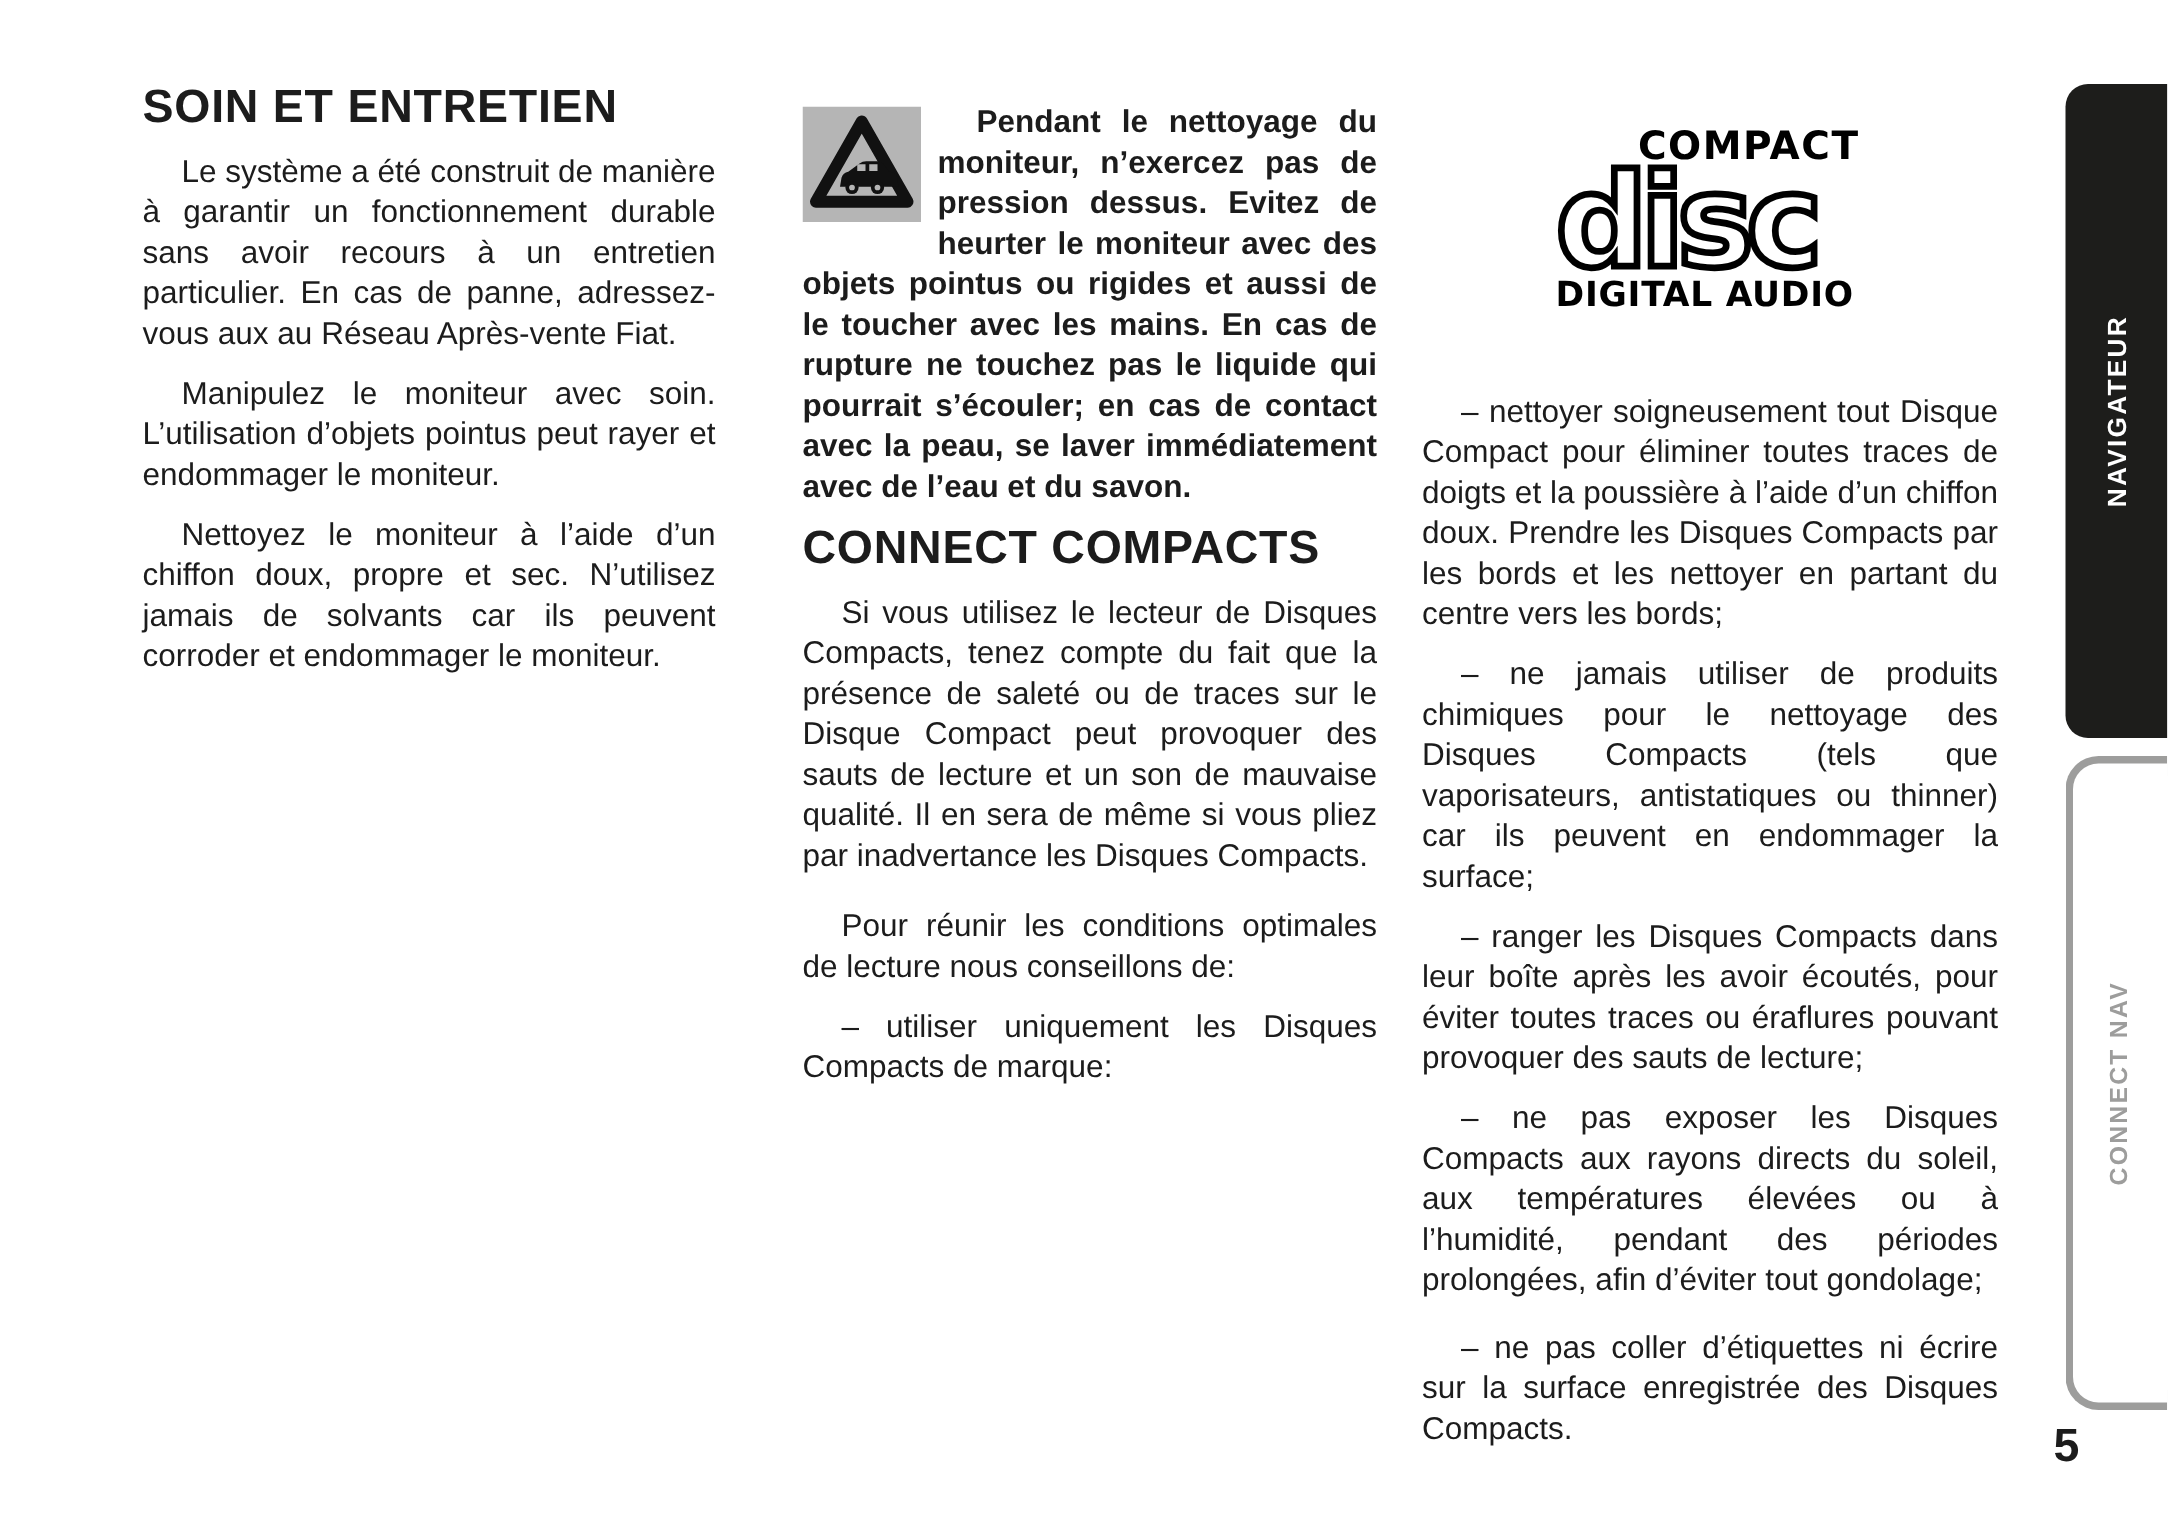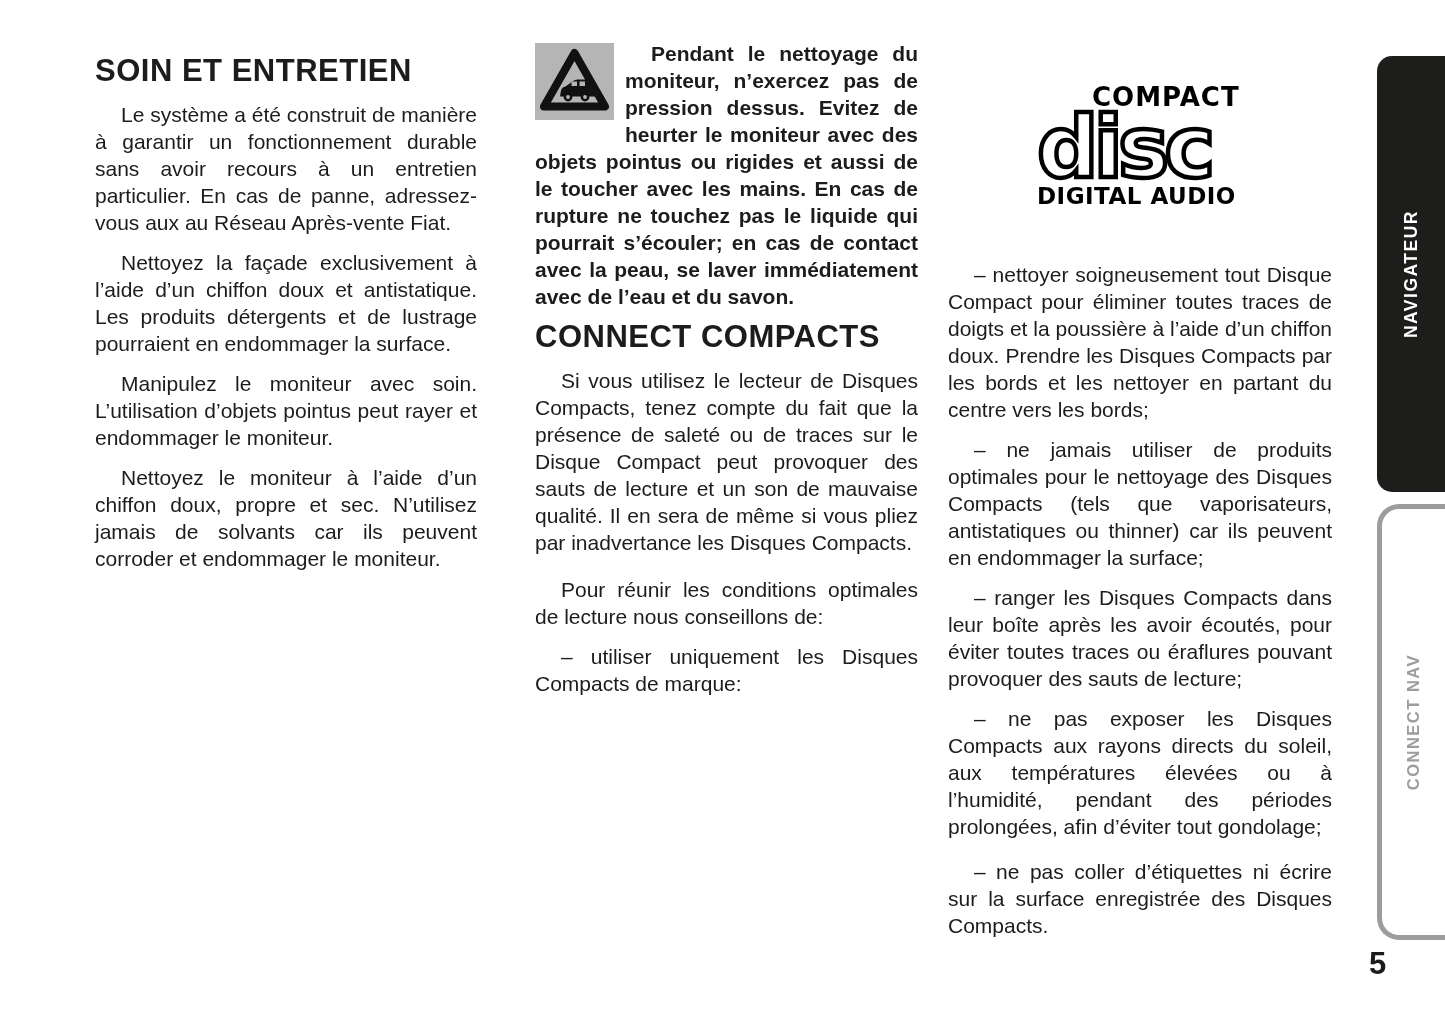--- a/index.html
+++ b/index.html
@@ -5,21 +5,21 @@
   * { margin:0; padding:0; box-sizing:border-box; }
   html,body { background:#ffffff; }
   .page {
     position:relative; width:1445px; height:1018px; overflow:hidden;
     background:#ffffff; color:#1c1c1c;
     font-family:"Liberation Sans", sans-serif;
   }
   .col { position:absolute; font-size:21px; line-height:27px; }
   .col p { text-align:justify; text-indent:26px; margin:0 0 13px 0; }
   .col-left  { left:95px;  top:57px; width:382px; }
-  .col-mid   { left:535px; top:40px; width:383px; }
+  .col-mid   { left:535px; top:68px; width:383px; }
   .col-right { left:948px; top:55px; width:384px;margin-top:24px; }
   h1.section {
     font-size:31px; line-height:28px; font-weight:bold; letter-spacing:.5px;
     margin:0 0 16px 0; text-indent:0;
   }
   .mid-title { margin-top:104px; margin-bottom:15px; }
   .warning-para { font-weight:bold; }
   .warn-icon {
     float:left; width:79px; height:77px; margin:3px 11px 4px 0; display:block;
   }
@@ -50,21 +50,20 @@
   }
 </style>
 </head>
 <body>
 
 <div class="page">
 
   <div class="col col-left">
     <h1 class="section">SOIN ET ENTRETIEN</h1>
     <p><span>Le système a été construit de manière à garantir un fonctionnement durable sans avoir recours à un entretien particulier. En cas de panne, adressez-vous aux au </span><span class="bold-inline">Réseau Après-vente Fiat</span><span>.</span></p>
-    <p>Nettoyez la façade exclusivement à l’aide d’un chiffon doux et antistatique. Les produits détergents et de lustrage pourraient en endommager la surface.</p>
     <p>Manipulez le moniteur avec soin. L’utilisation d’objets pointus peut rayer et endommager le moniteur.</p>
     <p>Nettoyez le moniteur à l’aide d’un chiffon doux, propre et sec. N’utilisez jamais de solvants car ils peuvent corroder et endommager le moniteur.</p>
   </div>
 
   <div class="col col-mid">
     <p class="warning-para">
       <svg class="warn-icon" viewBox="0 0 79 77" width="79" height="77" aria-hidden="true">
         <rect x="0" y="0" width="79" height="77" fill="#b5b5b5"></rect>
         <path d="M39.5 10 L70 63.5 L9 63.5 Z" fill="none" stroke="#111111" stroke-width="8" stroke-linejoin="round"></path>
         <g fill="#111111">
@@ -85,21 +84,21 @@
   </div>
 
   <div class="col col-right">
     <svg class="cd-logo" viewBox="0 0 205 125" width="205" height="125" aria-hidden="true" font-family="DejaVu Sans, sans-serif">
       <text x="1" y="94" font-size="86" font-weight="bold" fill="#ffffff" stroke="#000000" stroke-width="4.5" letter-spacing="-5">disc</text>
       <text x="56" y="23" font-size="26" font-weight="bold" fill="#000000" letter-spacing="1">COMPACT</text>
       <text x="1" y="121" font-size="23" font-weight="bold" fill="#000000" letter-spacing="0.5">DIGITAL AUDIO</text>
     </svg>
     <div style="height:53px;"></div>
     <p>– nettoyer soigneusement tout Disque Compact pour éliminer toutes traces de doigts et la poussière à l’aide d’un chiffon doux. Prendre les Disques Compacts par les bords et les nettoyer en partant du centre vers les bords;</p>
-    <p>– ne jamais utiliser de produits optimales pour le nettoyage des Disques Compacts (tels que vaporisateurs, antistatiques ou thinner) car ils peuvent en endommager la surface;</p>
+    <p>– ne jamais utiliser de produits chimiques pour le nettoyage des Disques Compacts (tels que vaporisateurs, antistatiques ou thinner) car ils peuvent en endommager la surface;</p>
     <p>– ranger les Disques Compacts dans leur boîte après les avoir écoutés, pour éviter toutes traces ou éraflures pouvant provoquer des sauts de lecture;</p>
     <p>– ne pas exposer les Disques Compacts aux rayons directs du soleil, aux températures élevées ou à l’humidité, pendant des périodes prolongées, afin d’éviter tout gondolage;</p>
     <p style="margin-top:18px;">– ne pas coller d’étiquettes ni écrire sur la surface enregistrée des Disques Compacts.</p>
   </div>
 
   <div class="tab tab-nav">
     <span class="tab-label">NAVIGATEUR</span>
   </div>
   <div class="tab tab-connect">
     <span class="tab-label">CONNECT NAV</span>

